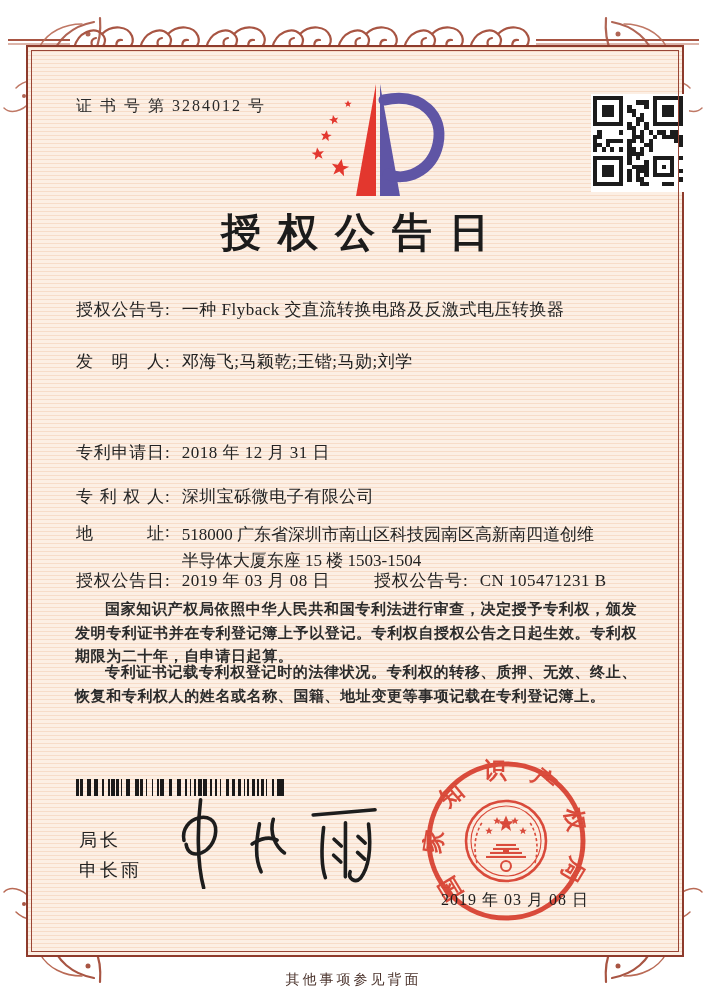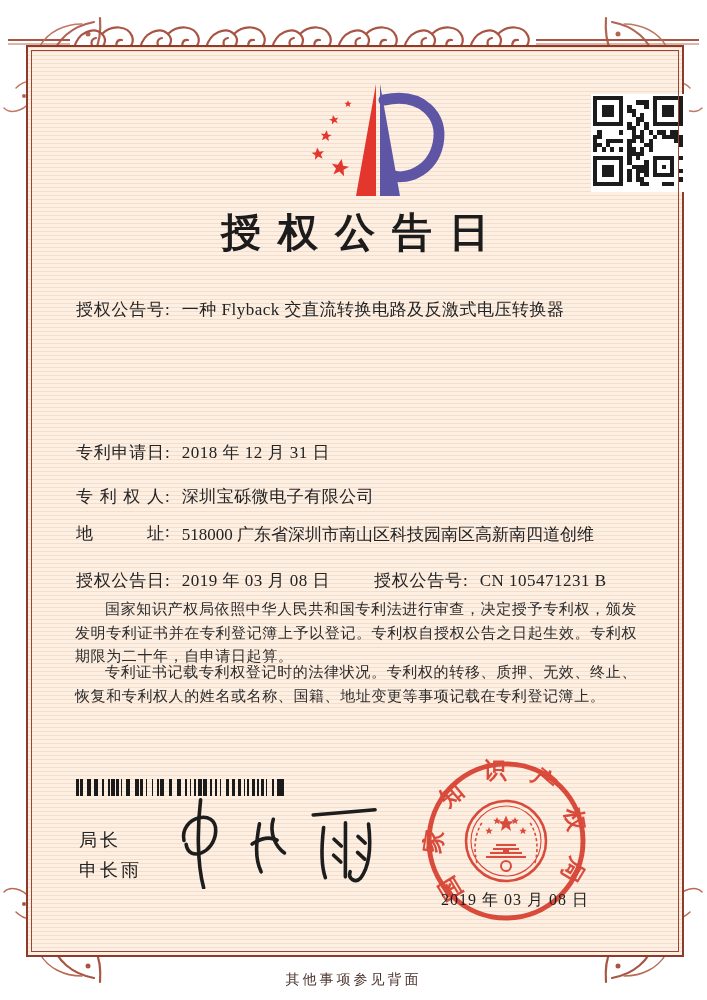--- a/index.html
+++ b/index.html
@@ -16,21 +16,21 @@
   .certno{left:48px;top:49px;font-size:16px;letter-spacing:2px;color:#2a2a2a;}
   .title{left:0;right:0;top:158px;text-align:center;font-size:40px;font-weight:700;
          letter-spacing:17px;text-indent:17px;color:#1c1c1c;white-space:nowrap;}
   .row{position:absolute;left:48px;font-size:17px;color:#232323;white-space:nowrap;}
   .row .lbl{display:inline-block;width:88px;text-align:justify;text-align-last:justify;vertical-align:top;}
   .row .colon{margin:0 12px 0 1px;}
   .row .val{letter-spacing:0.5px;}
   .addrblock{display:inline-block;vertical-align:top;white-space:normal;width:460px;line-height:26px;}
   .grant2{margin-left:44px;}
   .para{position:absolute;left:47px;width:562px;font-size:15px;line-height:23.5px;
-        text-align:justify;text-indent:2em;letter-spacing:0.6px;color:#2b2b2b;}
+        text-align:justify;text-indent:2em;letter-spacing:0.6px;color:#2b2b2b;font-weight:bold;}
   .barcode{position:absolute;left:48px;top:732px;width:208px;height:17px;display:flex;align-items:stretch;overflow:hidden;}
   .barcode div{flex:none;height:100%;}
   .signer-title{left:51px;top:781px;font-size:18px;letter-spacing:3px;color:#222;}
   .signer-name{left:51px;top:811px;font-size:18px;letter-spacing:3px;color:#222;}
   .sig{left:140px;top:742px;}
   .seal{left:394px;top:710px;mix-blend-mode:multiply;}
   .seal-date{left:413px;top:843px;font-size:16px;letter-spacing:1px;color:#1e1e1e;z-index:5;}
   .pageno{left:0;right:0;top:891px;text-align:center;font-size:13px;letter-spacing:2px;color:#333;}
   .backnote{position:absolute;left:0;right:0;top:971px;text-align:center;font-size:14px;
             letter-spacing:3px;color:#4a322b;}
@@ -86,20 +86,21 @@
     <g transform="translate(598,122) scale(1,-1)" opacity="0.9">
         <use href="#flourish"></use>
       </g>
     <g transform="translate(108,122) scale(-1,-1)" opacity="0.9">
         <use href="#flourish"></use>
       </g>
   </svg>
 
   <div class="cert">
 
+    <div class="abs certno">证 书 号 第 3284012 号</div>
 
     <div class="logo">
       <svg width="150" height="128" viewBox="0 0 150 128">
         <polygon points="72,6 52,118 72,118" fill="#e3372e"></polygon>
         <polygon points="76,6 96,118 76,118" fill="#5f55a5"></polygon>
         <path d="M80,22 C118,14 140,38 134,66 C128,94 100,104 84,96" fill="none" stroke="#5f55a5" stroke-width="11" stroke-linecap="round"></path>
         <g fill="#e3372e">
           <use href="#st" transform="translate(44,26) scale(0.38)"></use>
           <use href="#st" transform="translate(30,42) scale(0.5) rotate(-12)"></use>
           <use href="#st" transform="translate(22,58) scale(0.58) rotate(8)"></use>
@@ -321,28 +322,31 @@
           <rect x="17" y="20" width="1" height="1" fill="#1c1c1c"></rect>
           <rect x="18" y="20" width="1" height="1" fill="#1c1c1c"></rect>
         </svg>
     </div>
 
     <div class="abs title">授权公告日</div>
 
     <div class="row" style="top:251px">
       <span class="lbl">授权公告号</span><span class="colon">:</span><span class="val">一种 Flyback 交直流转换电路及反激式电压转换器</span>
     </div>
+    <div class="row" style="top:303px">
+      <span class="lbl">发明人</span><span class="colon">:</span><span class="val">邓海飞;马颖乾;王锴;马勋;刘学</span>
+    </div>
     <div class="row" style="top:394px">
       <span class="lbl">专利申请日</span><span class="colon">:</span><span class="val">2018 年 12 月 31 日</span>
     </div>
     <div class="row" style="top:438px">
       <span class="lbl">专利权人</span><span class="colon">:</span><span class="val">深圳宝砾微电子有限公司</span>
     </div>
     <div class="row" style="top:475px">
-      <span class="lbl">地址</span><span class="colon">:</span><span class="addrblock"><span>518000 广东省深圳市南山区科技园南区高新南四道创维</span><br></span>
+      <span class="lbl">地址</span><span class="colon">:</span><span class="addrblock"><span>518000 广东省深圳市南山区科技园南区高新南四道创维</span><br><span>半导体大厦东座 15 楼 1503-1504</span></span>
     </div>
     <div class="row" style="top:522px">
       <span class="lbl">授权公告日</span><span class="colon">:</span><span class="val">2019 年 03 月 08 日</span><span class="lbl grant2">授权公告号</span><span class="colon">:</span><span class="val">CN 105471231 B</span>
     </div>
 
     <div class="para" style="top:551px">国家知识产权局依照中华人民共和国专利法进行审查，决定授予专利权，颁发发明专利证书并在专利登记簿上予以登记。专利权自授权公告之日起生效。专利权期限为二十年，自申请日起算。</div>
     <div class="para" style="top:614px">专利证书记载专利权登记时的法律状况。专利权的转移、质押、无效、终止、恢复和专利权人的姓名或名称、国籍、地址变更等事项记载在专利登记簿上。</div>
 
     <div class="barcode" id="barcode">
         <div style="width:2.6px;background:#1a1a1a"></div>

